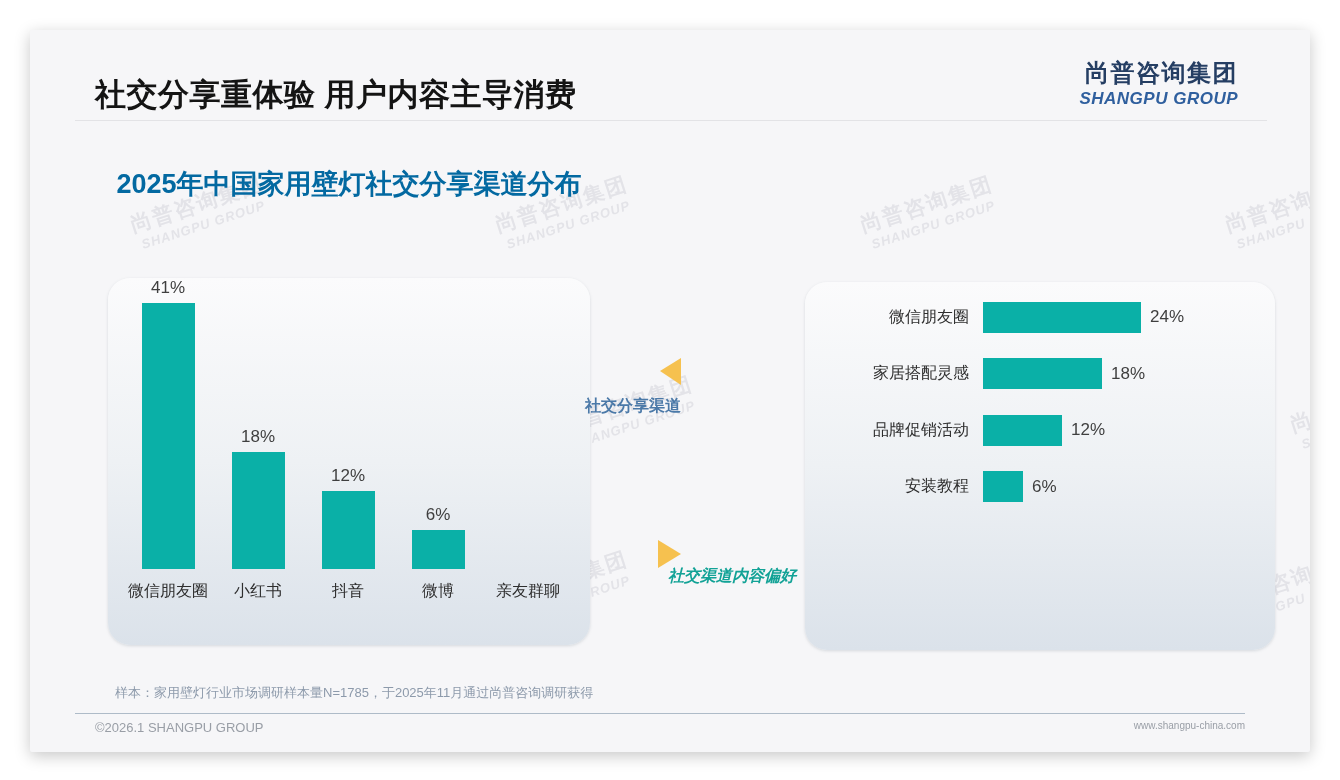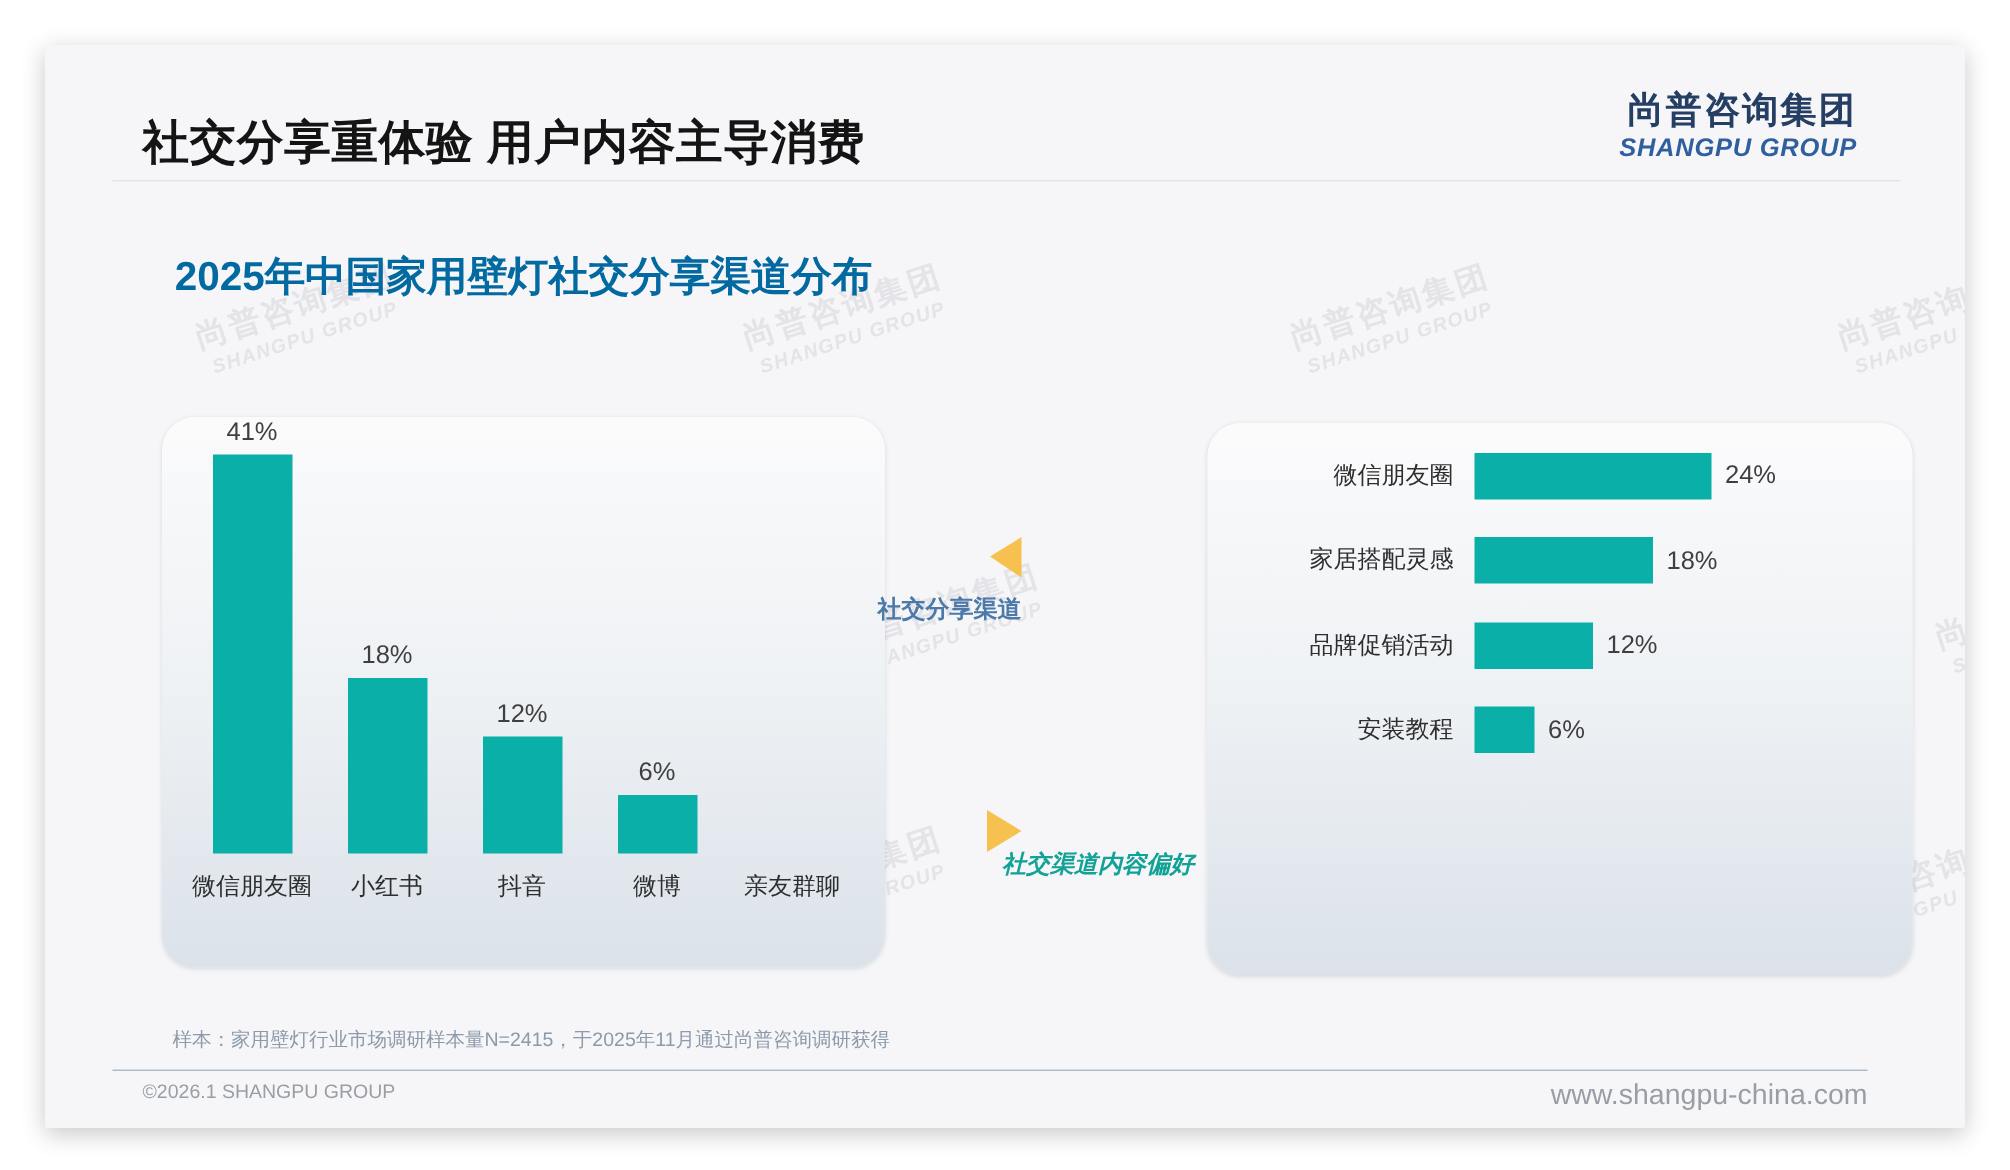--- a/index.html
+++ b/index.html
@@ -57,21 +57,21 @@
   .tri-left  { left:630px; top:328px; border-top:13px solid transparent; border-bottom:14px solid transparent; border-right:21px solid #f6c14f; }
   .tri-right { left:628px; top:510px; border-top:14px solid transparent; border-bottom:14px solid transparent; border-left:23px solid #f6c14f; }
   .ann { position:absolute; font-size:16px; font-weight:bold; white-space:nowrap; }
   .ann.first  { left:555px; top:366px; color:#4b79a8; }
   .ann.second { left:638px; top:536px; color:#12a296; }
 
   
   .footnote { position:absolute; left:85px; top:654px; font-size:13px; color:#8d9aab; }
   .footer-divider { position:absolute; left:45px; top:683px; width:1170px; height:1px; background:#aebbc8; }
   .footer-left { position:absolute; left:65px; top:690px; font-size:13px; color:#999ea6; }
-  .footer-right { position:absolute; right:65px; top:690px; font-size:19px; color:#999ea6; }
+  .footer-right { position:absolute; right:65px; top:690px; font-size:10px; color:#999ea6; }
 </style>
 </head>
 <body>
 
 <div class="slide">
 
   <div class="wm-layer">
       <div class="wm" style="left: 100px; top: 160px;">
         <div class="wm-cn">尚普咨询集团</div>
         <div class="wm-en">SHANGPU GROUP</div>
@@ -186,18 +186,18 @@
           </div>
         </div>
     </div>
 
     <div class="tri tri-left" style="border-right-color: rgb(246, 193, 79);"></div>
     <div class="ann first" style="color: rgb(75, 121, 168);">社交分享渠道</div>
 
     <div class="tri tri-right" style="border-left-color: rgb(246, 193, 79);"></div>
     <div class="ann second" style="color: rgb(18, 162, 150); font-style: italic;">社交渠道内容偏好</div>
 
-    <div class="footnote">样本：家用壁灯行业市场调研样本量N=2415，于2025年11月通过尚普咨询调研获得</div>
+    <div class="footnote">样本：家用壁灯行业市场调研样本量N=1785，于2025年11月通过尚普咨询调研获得</div>
     <div class="footer-divider"></div>
     <div class="footer-left">©2026.1 SHANGPU GROUP</div>
     <div class="footer-right">www.shangpu-china.com</div>
   </div>
 </div>
 
 </body></html>

